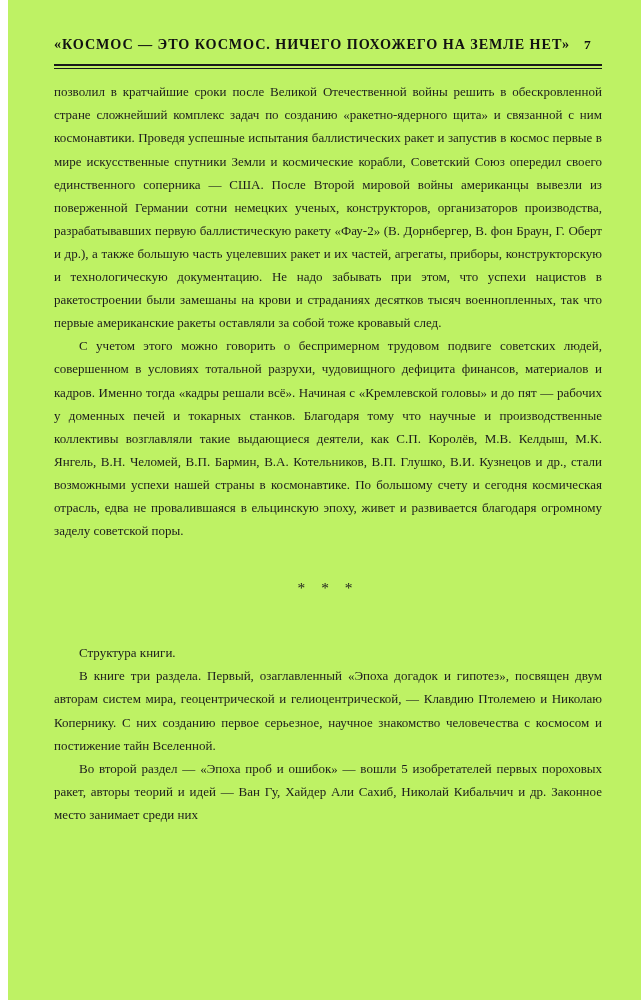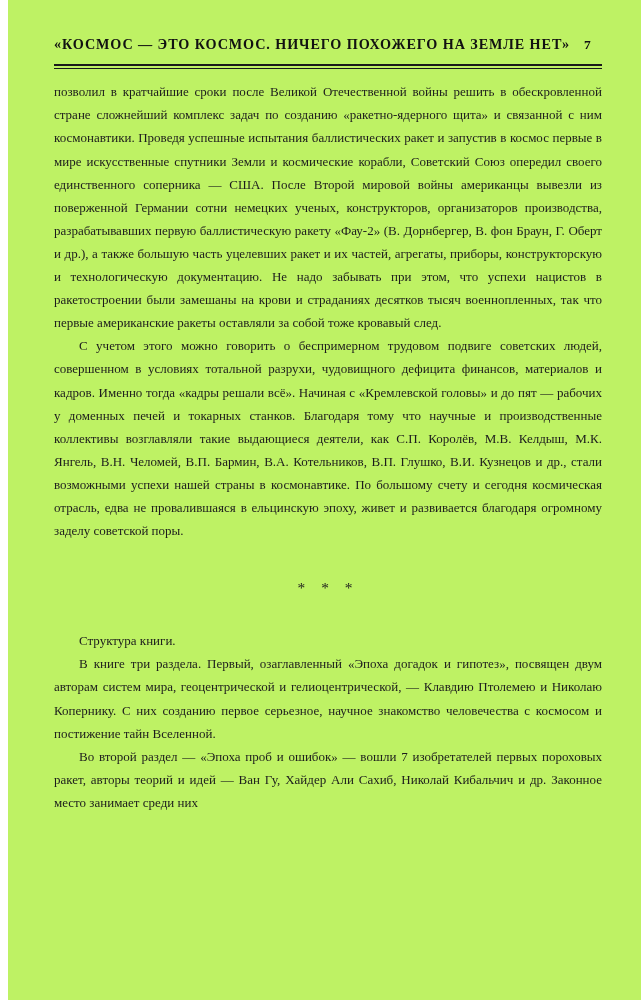--- a/index.html
+++ b/index.html
@@ -118,20 +118,20 @@
 
     <div class="body-block">
       <p class="para cont">позволил в кратчайшие сроки после Великой Отечественной войны решить в обескровленной стране сложнейший комплекс задач по созданию «ракетно-ядерного щита» и связанной с ним космонавтики. Проведя успешные испытания баллистических ракет и запустив в космос первые в мире искусственные спутники Земли и космические корабли, Советский Союз опередил своего единственного соперника — США. После Второй мировой войны американцы вывезли из поверженной Германии сотни немецких ученых, конструкторов, организаторов производства, разрабатывавших первую баллистическую ракету «Фау-2» (В. Дорнбергер, В. фон Браун, Г. Оберт и др.), а также большую часть уцелевших ракет и их частей, агрегаты, приборы, конструкторскую и технологическую документацию. Не надо забывать при этом, что успехи нацистов в ракетостроении были замешаны на крови и страданиях десятков тысяч военнопленных, так что первые американские ракеты оставляли за собой тоже кровавый след.</p>
       <p class="para indent">С учетом этого можно говорить о беспримерном трудовом подвиге советских людей, совершенном в условиях тотальной разрухи, чудовищного дефицита финансов, материалов и кадров. Именно тогда «кадры решали всё». Начиная с «Кремлевской головы» и до пят — рабочих у доменных печей и токарных станков. Благодаря тому что научные и производственные коллективы возглавляли такие выдающиеся деятели, как С.П. Королёв, М.В. Келдыш, М.К. Янгель, В.Н. Челомей, В.П. Бармин, В.А. Котельников, В.П. Глушко, В.И. Кузнецов и др., стали возможными успехи нашей страны в космонавтике. По большому счету и сегодня космическая отрасль, едва не провалившаяся в ельцинскую эпоху, живет и развивается благодаря огромному заделу советской поры.</p>
     </div>
 
     <div class="sep-spacer-top"></div>
     <div class="sep">* * *</div>
     <div class="sep-spacer-bottom"></div>
 
-    <div class="body-block" style="margin-top:4px">
+    <div class="body-block" style="margin-top:16px">
       <p class="para indent">Структура книги.</p>
       <p class="para indent">В книге три раздела. Первый, озаглавленный «Эпоха догадок и гипотез», посвящен двум авторам систем мира, геоцентрической и гелиоцентрической, — Клавдию Птолемею и Николаю Копернику. С них созданию первое серьезное, научное знакомство человечества с космосом и постижение тайн Вселенной.</p>
-      <p class="para indent">Во второй раздел — «Эпоха проб и ошибок» — вошли 7 изобретателей первых пороховых ракет, авторы теорий и идей — Ван Гу, Хайдер Али Сахиб, Николай Кибальчич и др. Законное место занимает среди них</p>
+      <p class="para indent">Во второй раздел — «Эпоха проб и ошибок» — вошли 5 изобретателей первых пороховых ракет, авторы теорий и идей — Ван Гу, Хайдер Али Сахиб, Николай Кибальчич и др. Законное место занимает среди них</p>
     </div>
 
   </div>
 </div>
 
 </body></html>

